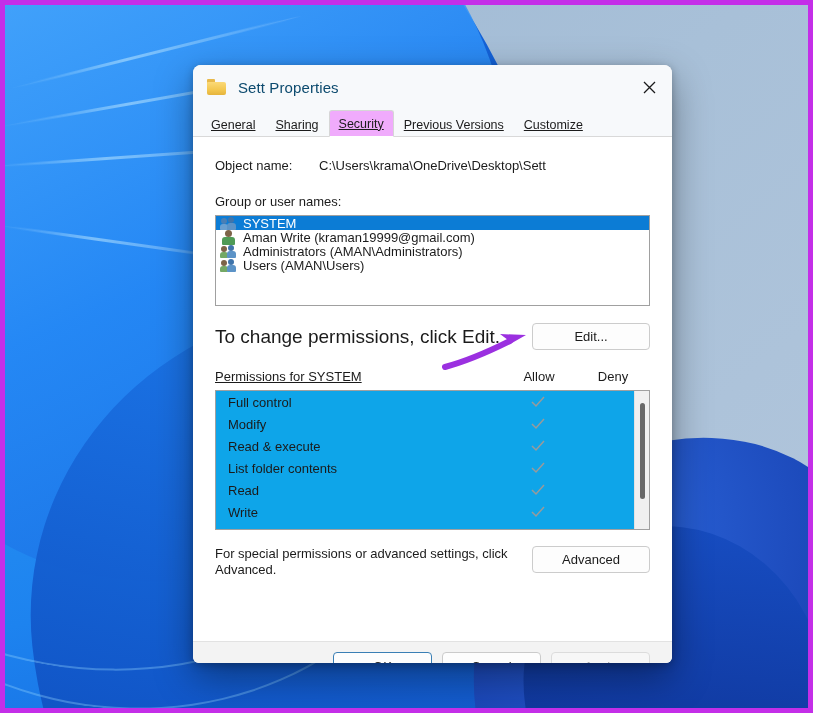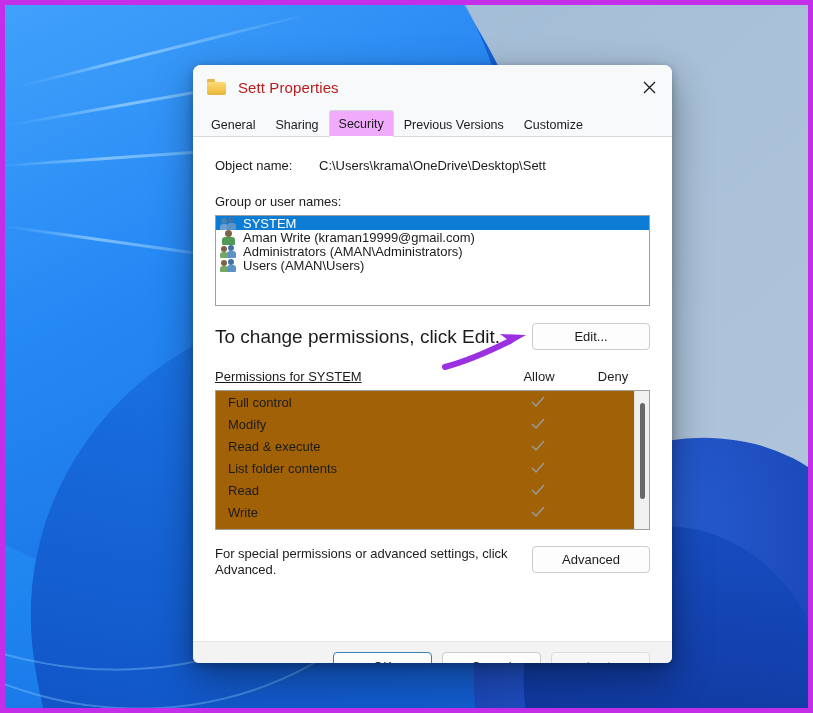--- a/index.html
+++ b/index.html
@@ -144,21 +144,21 @@
   }
   .folder-icon .body {
     position: absolute;
     left: 0; top: 3px;
     width: 19px; height: 13px;
     background: linear-gradient(180deg, #fbd977 0%, #f3c74f 60%, #e5b43c 100%);
     border-radius: 1px 2px 2px 2px;
   }
   #window-title {
     font-size: 15px;
-    color: #b91c1c;
+    color: #0c4a6e;
     letter-spacing: .1px;
   }
   #close-button {
     position: absolute;
     right: 0; top: 0;
     width: 46px; height: 44px;
     display: flex;
     align-items: center;
     justify-content: center;
     cursor: default;
@@ -179,20 +179,21 @@
   .tab-item {
     font-size: 12.5px;
     color: #1b1b1b;
     padding: 4px 9px 5px 9px;
     line-height: 1;
     white-space: nowrap;
     background: transparent;
     border-left: 1px solid transparent;
     border-right: 1px solid transparent;
     cursor: default;
+    text-decoration: underline;
   }
   .tab-item.active {
     background: #f0abfc;
     border: 1px solid #d6d6d6;
     border-bottom: 1px solid #ffffff;
     border-radius: 3px 3px 0 0;
     margin-bottom: -1px;
     padding-top: 7px;
     padding-bottom: 6px;
     position: relative;
@@ -277,21 +278,21 @@
     font-size: 13px;
   }
   .perm-header .title { flex: 1 1 auto; text-decoration: underline; }
   .perm-header .col-allow { width: 74px; text-align: center; }
   .perm-header .col-deny { width: 74px; text-align: center; }
 
   
   #perm-list {
     position: relative;
     border: 1px solid #a0a0a0;
-    background: #a16207;
+    background: #0ea5e9;
     height: 140px;
     box-sizing: border-box;
     overflow: hidden;
   }
   .perm-row {
     display: flex;
     align-items: center;
     height: 22px;
     font-size: 13px;
     cursor: default;

